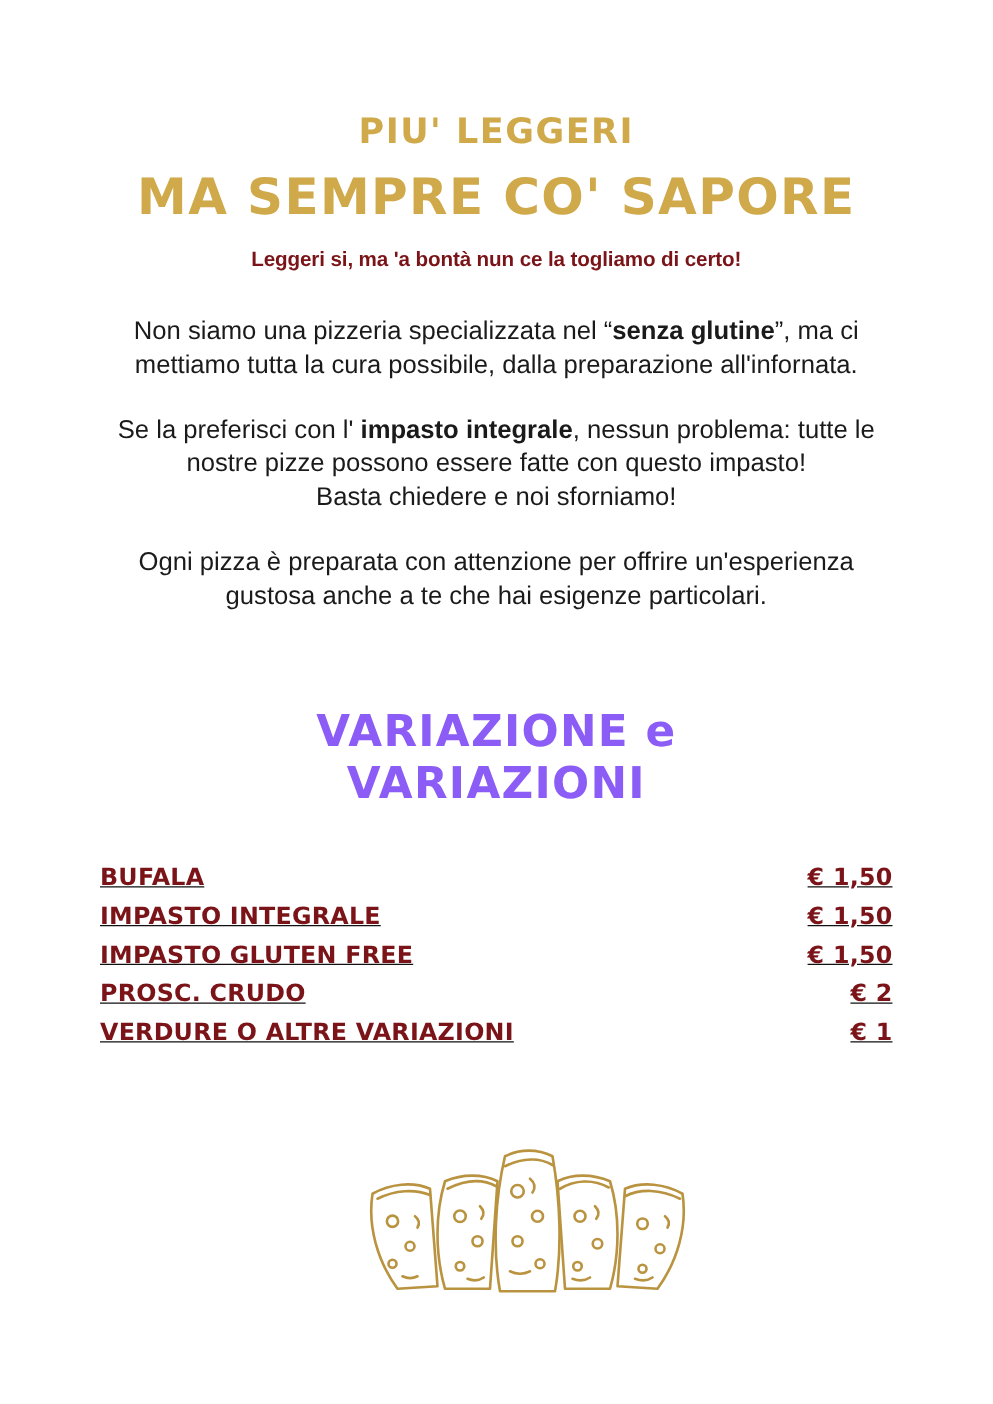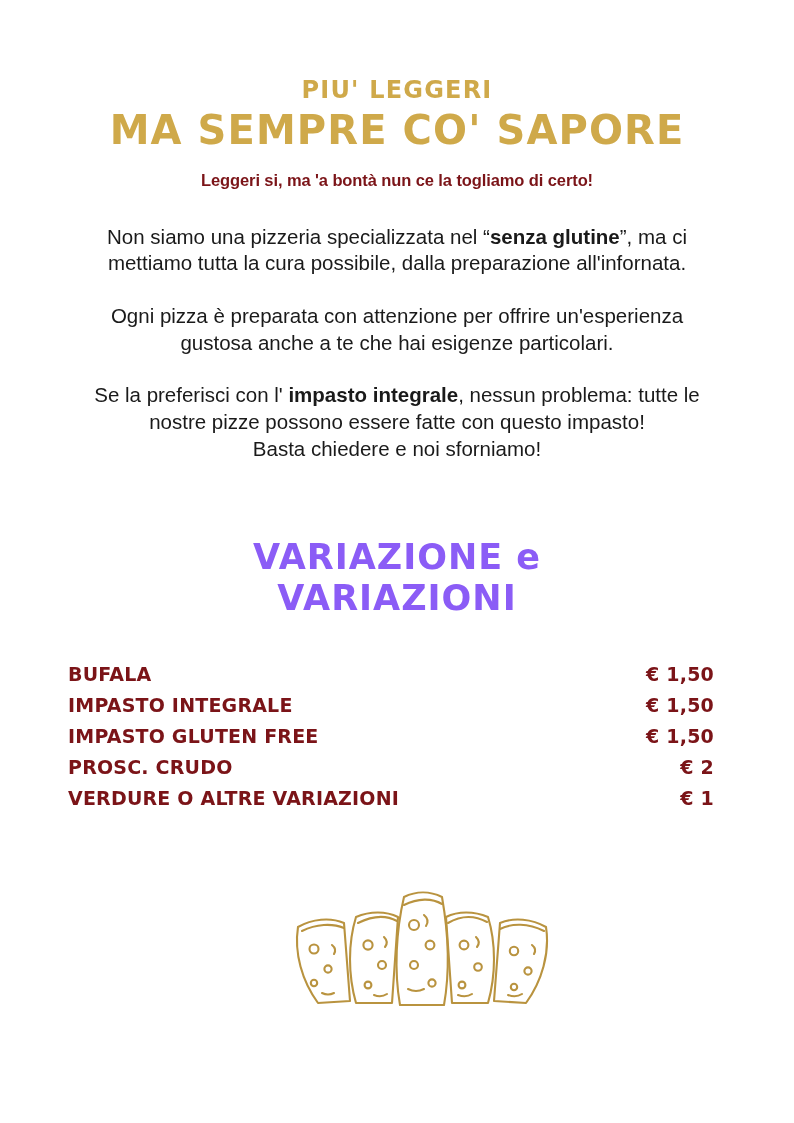--- a/index.html
+++ b/index.html
@@ -24,25 +24,25 @@
   }
 
   
   .title-block {
     padding-top: 74px;
     text-align: center;
   }
   .title-line-1 {
     font-family: "DejaVu Sans", sans-serif;
     font-weight: 700;
-    font-size: 24px;
+    font-size: 28px;
     letter-spacing: 1.2px;
     color: #cfa94a;
     line-height: 1.08;
-    margin: 4px;
+    margin: 16px;
   }
   .title-line-2 {
     font-family: "DejaVu Sans", sans-serif;
     font-weight: 700;
     font-size: 40px;
     letter-spacing: 1.1px;
     color: #cfa94a;
     line-height: 1.12;
     margin: 3px 0 0 0;
   }
@@ -83,21 +83,22 @@
     color: #8b5cf6;
     letter-spacing: 1px;
     line-height: 1.12;
   }
   .section-heading .sh-1 { font-size: 35px; display: block; }
   .section-heading .sh-2 { font-size: 35px; display: block; margin-top: 2px; }
   .section-heading .lower { text-transform: lowercase; }
 
   
   .price-list {
-    margin: 44px 36px 0 24px;
+    margin: 44px 36px 0 36px;
+    text-decoration: underline;
   }
   .price-row {
     display: flex;
     align-items: baseline;
     justify-content: space-between;
     font-family: "DejaVu Sans", sans-serif;
     font-weight: 700;
     font-size: 19px;
     letter-spacing: 0.2px;
     color: #7b1418;
@@ -120,23 +121,23 @@
 
   <div class="title-block">
     <h1 class="title-line-1">PIU' LEGGERI</h1>
     <h2 class="title-line-2">MA SEMPRE CO' SAPORE</h2>
     <p class="subtitle">Leggeri si, ma 'a bontà nun ce la togliamo di certo!</p>
   </div>
 
   <div class="body-copy">
     <p><span>Non siamo una pizzeria specializzata nel “</span><b>senza glutine</b><span>”, ma ci mettiamo tutta la cura possibile, dalla preparazione all'infornata.</span></p>
 
+    <p><span>Se la preferisci con l' </span><b>impasto integrale</b><span>, nessun problema: tutte le nostre pizze possono essere fatte con questo impasto!</span><br><span>Basta chiedere e noi sforniamo!</span></p>
+
     <p>Ogni pizza è preparata con attenzione per offrire un'esperienza gustosa anche a te che hai esigenze particolari.</p>
-
-    <p><span>Se la preferisci con l' </span><b>impasto integrale</b><span>, nessun problema: tutte le nostre pizze possono essere fatte con questo impasto!</span><br><span>Basta chiedere e noi sforniamo!</span></p>
   </div>
 
   <div class="section-heading">
     <span class="sh-1"><span>VARIAZIONE </span><span class="lower">e</span></span>
     <span class="sh-2">VARIAZIONI</span>
   </div>
 
   <div class="price-list">
     <div class="price-row">
       <span class="item-name">BUFALA</span>

